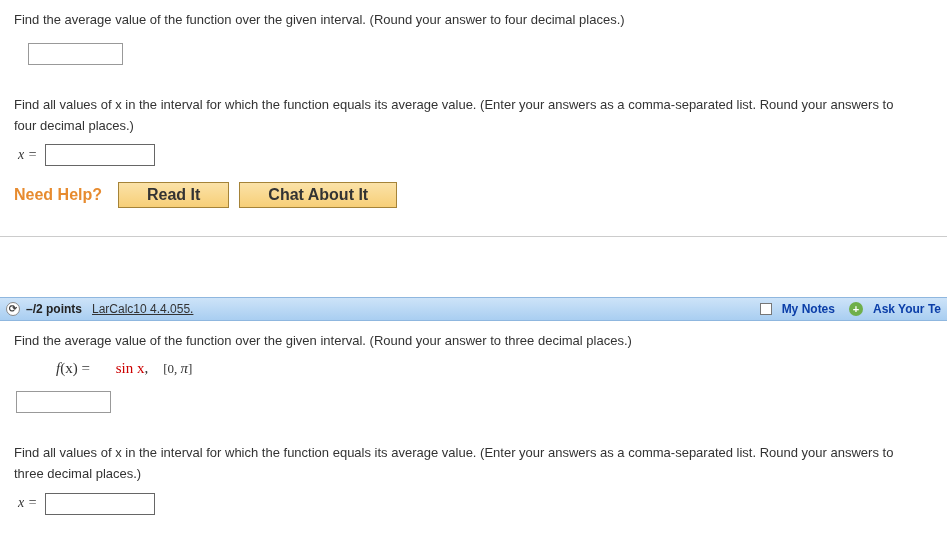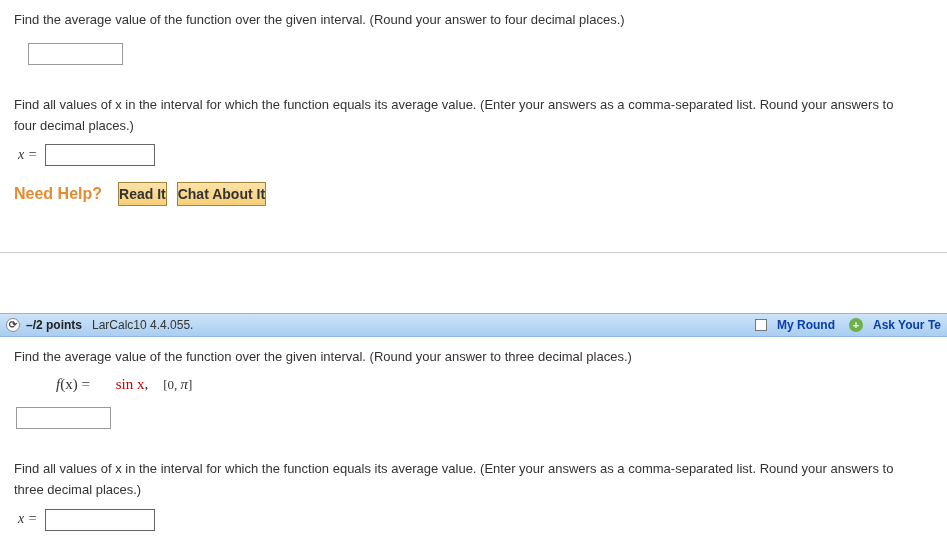--- a/index.html
+++ b/index.html
@@ -29,27 +29,27 @@
   }
   .inline-box {
     display: inline-block;
     border: 1px solid #666;
     background: #fff;
     width: 110px; height: 22px;
     vertical-align: middle;
     margin-left: 4px;
   }
   .xeq { font-family: "Times New Roman", serif; font-style: italic; font-size: 14px; margin-left: 2px; }
-  .help-row { margin: 16px 0 28px 0; display: flex; align-items: center; gap: 10px; }
+  .help-row { margin: 16px 0 10px 0; display: flex; align-items: center; gap: 10px; }
   .need-help { font-size: 16px; font-weight: bold; color: #e78b2f; margin-right: 6px; }
   .help-btn {
     border: 1px solid #a58338;
     background: linear-gradient(#fbe2a8, #f7cf78);
-    font-size: 14px; font-weight: bold;
-    padding: 3px 0;
+    font-size: 16px; font-weight: bold;
+    padding: 3px 28px;
     color: #333;
     cursor: pointer;
   }
   hr.thin { border: none; border-top: 1px solid #ccc; margin: 8px 0 60px 0; }
   .q-header {
     background: linear-gradient(#cde3f8, #a9cef1);
     border-top: 1px solid #8fb7df;
     border-bottom: 1px solid #8fb7df;
     display: flex; align-items: center;
     font-size: 12px;
@@ -57,21 +57,21 @@
     gap: 6px;
   }
   .expand-icon {
     display: inline-flex; align-items: center; justify-content: center;
     width: 14px; height: 14px; border-radius: 50%;
     background: #fff; border: 1px solid #888;
     font-size: 10px; font-weight: bold; color: #444;
     line-height: 1;
   }
   .points { font-weight: bold; color: #222; text-align: right; }
-  .source { color: #333; margin-left: 4px; }
+  .source { color: #333; margin-left: 4px; text-decoration: underline; }
   .spacer { flex: 1; }
   .notes-box { width: 12px; height: 12px; border: 1px solid #777; background: #fff; display:inline-block; vertical-align: middle; }
   .my-notes { color: #0b3ea8; font-weight: bold; margin: 0 8px 0 4px; cursor:pointer; }
   .plus-icon {
     display: inline-flex; align-items: center; justify-content: center;
     width: 14px; height: 14px; border-radius: 50%;
     background: #6faf4a; color: #fff;
     font-size: 11px; font-weight: bold; line-height: 1;
   }
   .ask { color: #0b3ea8; font-weight: bold; margin-left: 4px; cursor:pointer; }
@@ -97,21 +97,21 @@
 </div>
 
 <hr class="thin">
 
 <div class="q-header">
   <span class="expand-icon">⟳</span>
   <span class="points">–/2 points</span>
   <span class="source">LarCalc10 4.4.055.</span>
   <span class="spacer"></span>
   <span class="notes-box"></span>
-  <span class="my-notes">My Round</span>
+  <span class="my-notes">My Notes</span>
   <span class="plus-icon">+</span>
   <span class="ask">Ask Your Te</span>
 </div>
 
 <div class="section">
   <div class="prompt">Find the average value of the function over the given interval. (Round your answer to three decimal places.)</div>
   <div class="formula">
     <span>f</span><span class="plain">(x)</span><span class="plain"> = </span><span class="num" style="font-style:normal;color:#c00;font-family:'Times New Roman',serif;"><span style="font-style:normal;margin-left:22px;">sin x</span></span><span class="plain">, </span><span class="int">[0, </span><span style="font-style:italic;font-family:'Times New Roman',serif;">π</span><span class="int">]</span>
   </div>
   <div><span class="answer-box" style="margin-left:2px;"></span></div>

